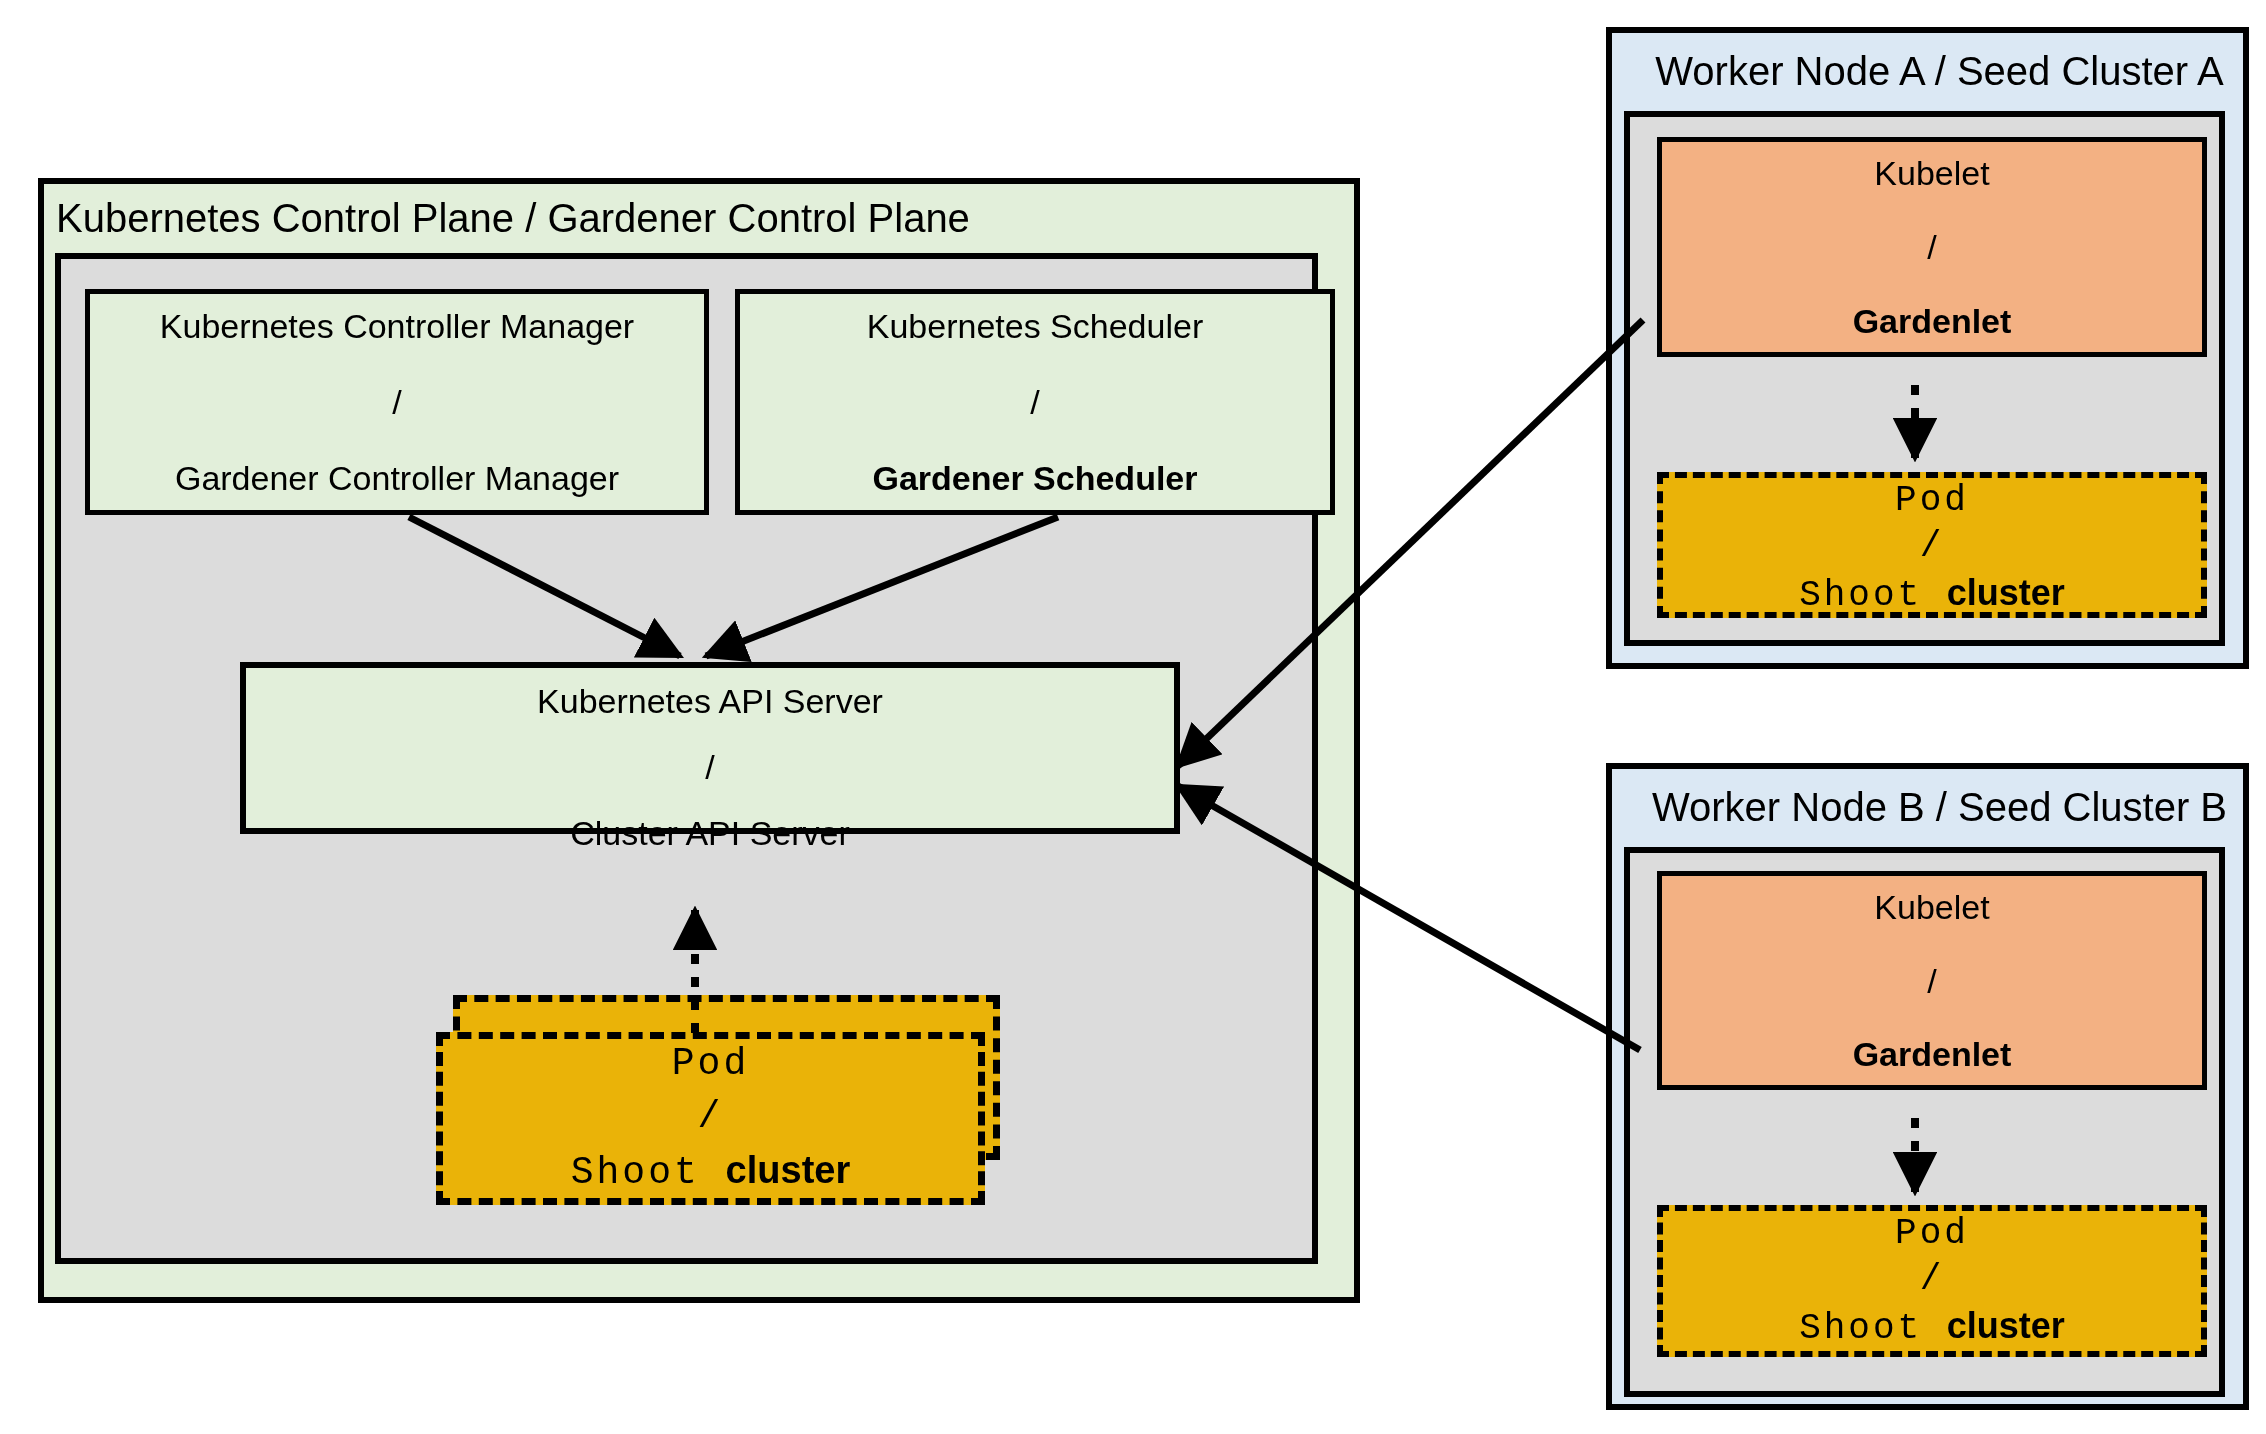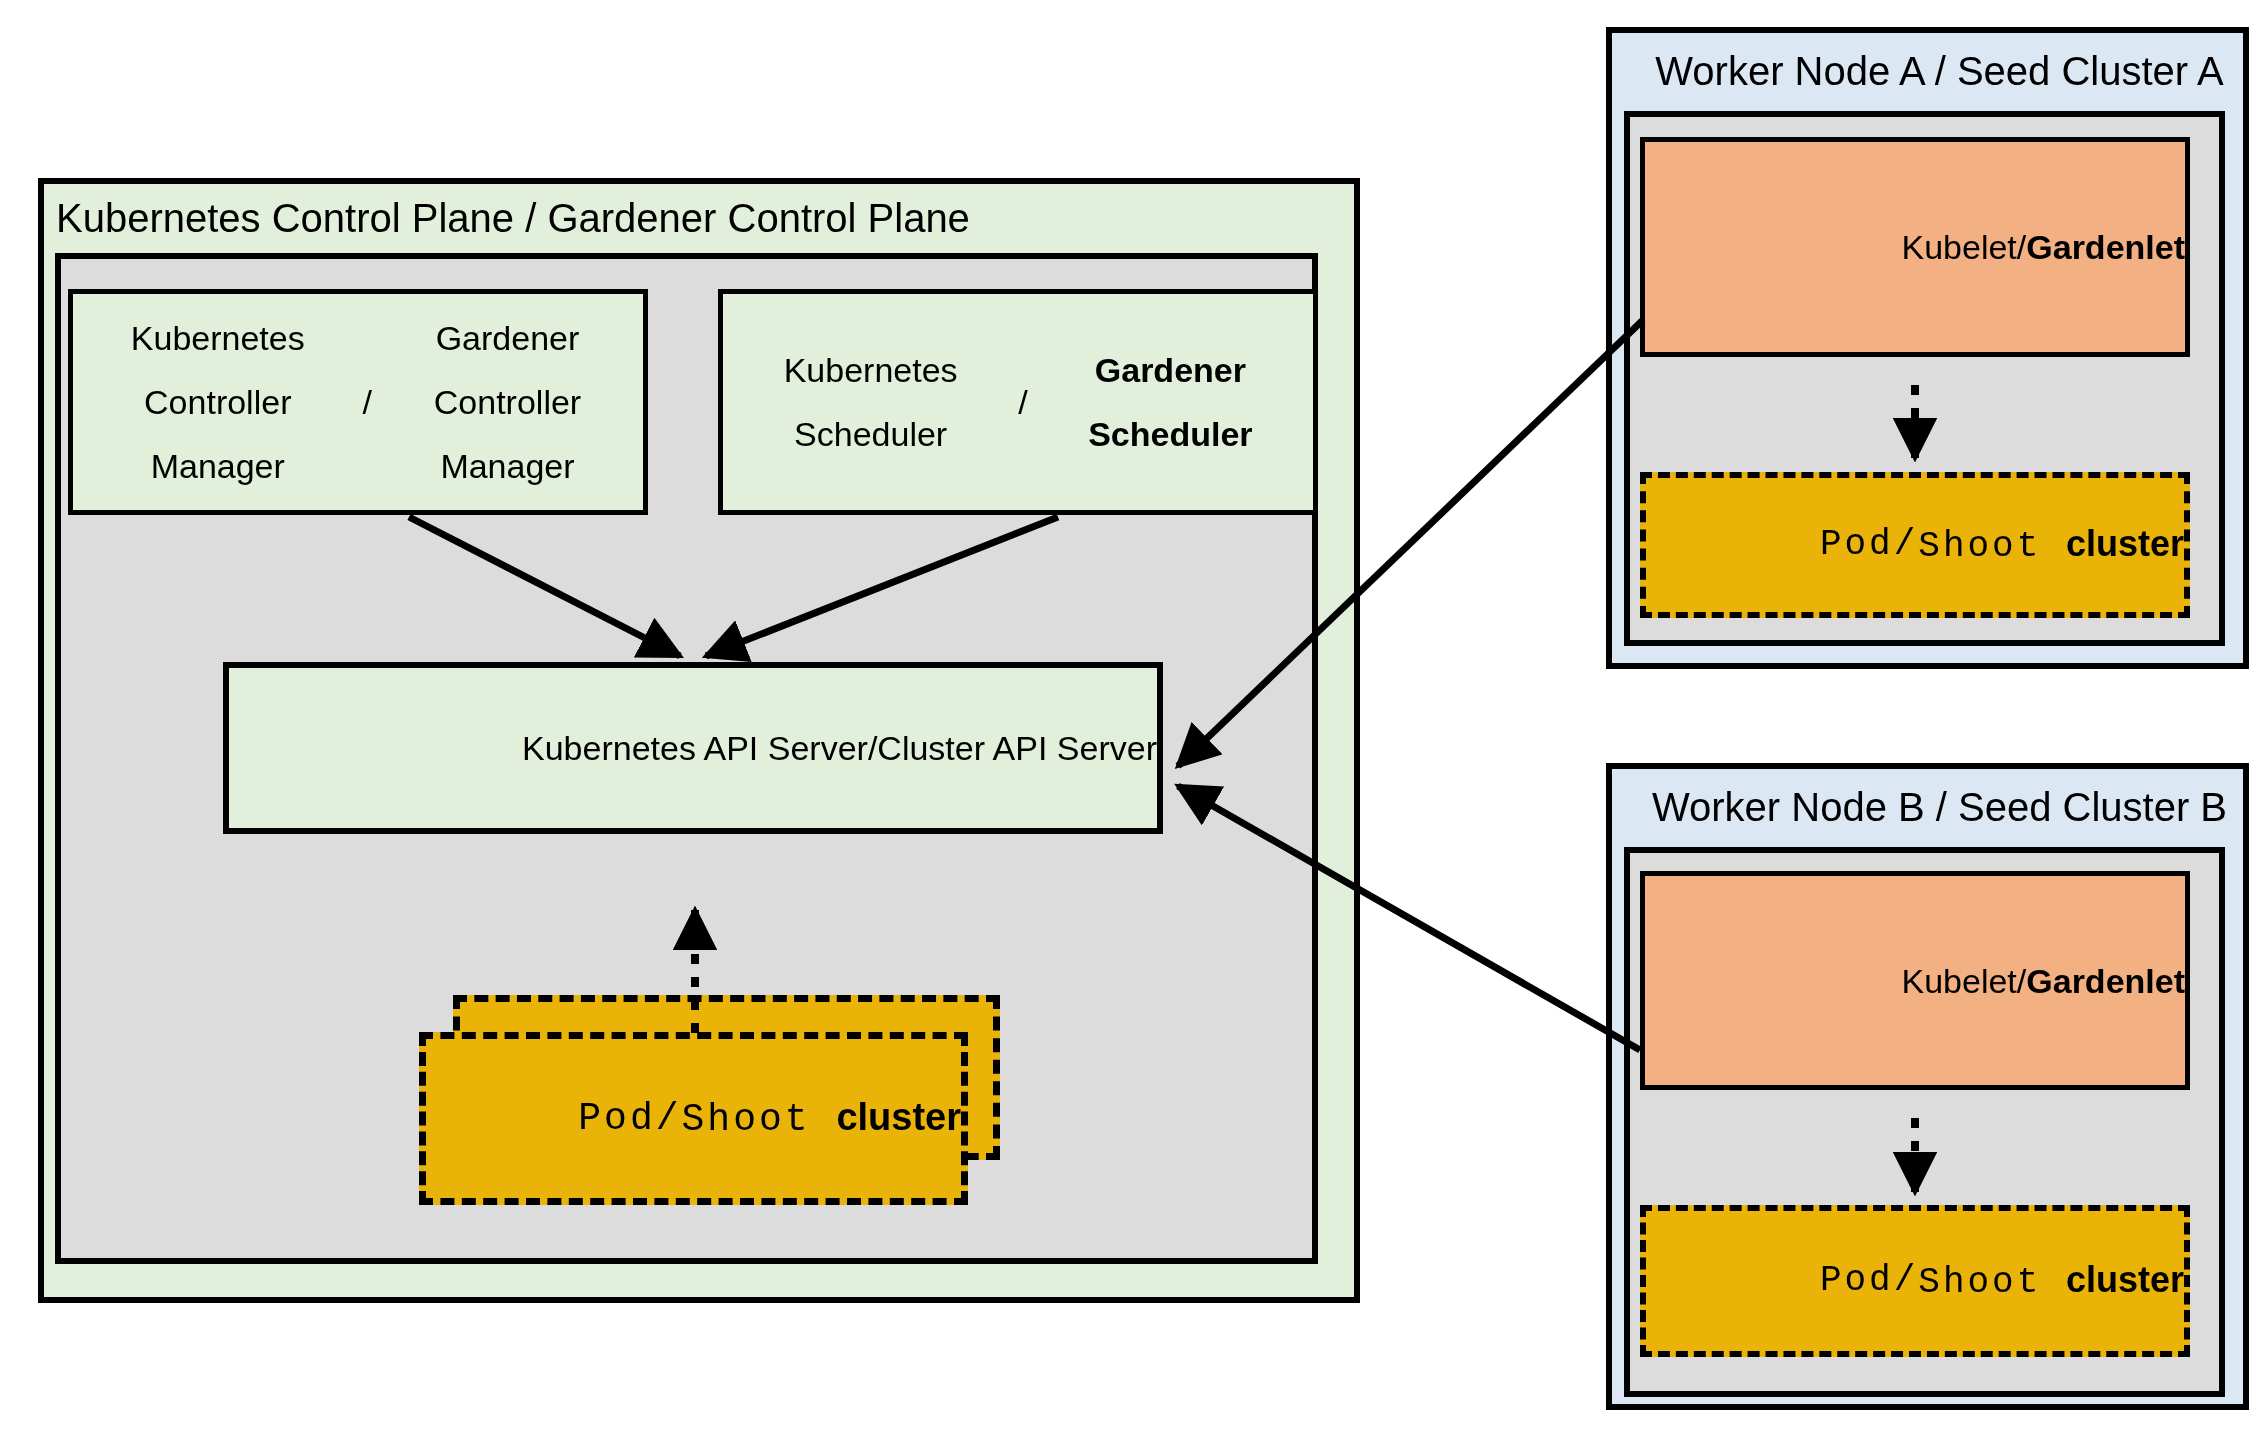--- a/index.html
+++ b/index.html
@@ -18,24 +18,25 @@
   .green-box  { background: #e2efda; border: 6px solid #000; }
   .gray-box   { background: #dcdcdc; border: 6px solid #000; }
   .blue-box   { background: #dbe8f4; border: 6px solid #000; }
   .orange-box { background: #f3b183; border: 5px solid #000; }
   .peach-box  { background: #eab308; border: 7px dashed #000; }
   .green-sub  { background: #e2efda; border: 5px solid #000; }
 
   
   .label-box {
     display: flex;
-    flex-direction: row;
+    flex-direction: column;
     align-items: center;
-    justify-content: flex-end;
+    justify-content: space-between;
     text-align: center;
+    margin-left: 17px;
   }
   .label-box .line { font-size: 34px; line-height: 64px; }
   .bold { font-weight: bold; }
   .mono-line { font-family: "Liberation Mono", monospace; letter-spacing: 3px; }
   .sans-bold { font-family: "Liberation Sans", sans-serif; font-weight: bold; letter-spacing: 0; }
 
   .cp-title {
     position: absolute;
     left: 12px; top: 12px;
     font-size: 40px;
@@ -75,21 +76,21 @@
 <body>
 
 <div class="canvas">
 
   <div class="abs green-box z1" style="left:38px; top:178px; width:1322px; height:1125px;">
     <div class="cp-title">Kubernetes Control Plane / Gardener Control Plane</div>
   </div>
 
   <div class="abs gray-box z2" style="left:55px; top:253px; width:1263px; height:1011px;"></div>
 
-  <div class="abs green-sub label-box z3" style="left:68px; top:289px; width:580px; height:226px;">
+  <div class="abs green-sub label-box z3" style="left:68px; top:289px; width:624px; height:226px;">
     <div class="line">Kubernetes Controller Manager</div>
     <div class="line">/</div>
     <div class="line">Gardener Controller Manager</div>
   </div>
 
   <div class="abs green-sub label-box z3" style="left:718px; top:289px; width:600px; height:226px;">
     <div class="line">Kubernetes Scheduler</div>
     <div class="line">/</div>
     <div class="line bold">Gardener Scheduler</div>
   </div>

